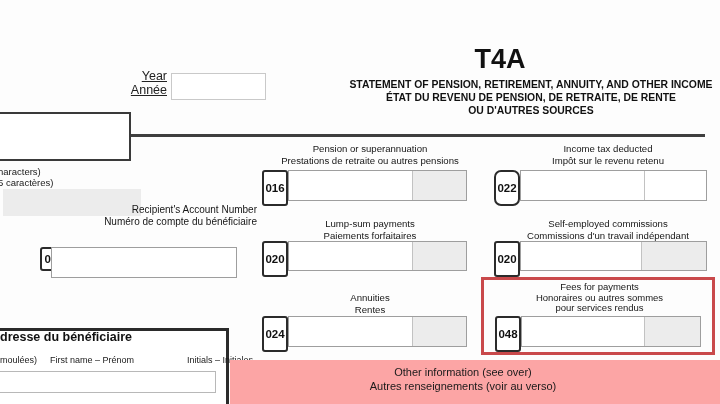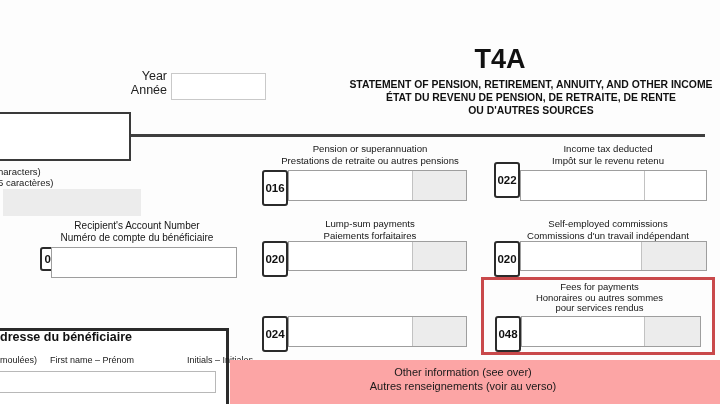--- a/index.html
+++ b/index.html
@@ -1,40 +1,40 @@
 <!DOCTYPE html>
 <html><head>
 <meta charset="utf-8">
 <style>
   * { margin:0; padding:0; box-sizing:border-box; }
   body { background:#ffffff; font-family:"Liberation Sans", sans-serif; }
   .page { position:relative; width:720px; height:404px; overflow:hidden;
           background:#fdfdfd; color:#161616; }
 
   .year-label { position:absolute; left:97px; top:70px; width:70px;
-                text-align:right; font-size:12.5px; line-height:13.5px; color:#222; }
+                text-align:right; font-size:12.5px; line-height:13.5px; color:#222;text-decoration:underline; }
   .year-box { position:absolute; left:171px; top:73px; width:95px; height:27px;
               background:#fff; border:1px solid #c9c9c9; }
 
   .t4a-title { position:absolute; left:440px; top:44px; width:120px;
                text-align:center; font-size:27px; font-weight:bold; color:#111; }
   .subtitle  { position:absolute; left:343px; top:78px; width:376px;
                text-align:center; font-size:10.4px; font-weight:bold;
                line-height:13px; color:#111; }
 
   .payer-box { position:absolute; left:-40px; top:112px; width:171px; height:49px;
                background:#fff; border:2px solid #3a3a3a; }
   .hrule { position:absolute; left:131px; top:134px; width:574px; height:3px; }
 
   .frag { position:absolute; left:-2px; font-size:9.5px; color:#1a1a1a; white-space:nowrap; }
   .frag1 { top:166px; } .frag2 { top:177px; }
   .gray-left-box { position:absolute; left:3px; top:189px; width:138px; height:27px; }
 
-  .recip-label { position:absolute; left:17px; top:220px; width:240px;
-                 text-align:center; font-size:10px; line-height:11.5px; }
+  .recip-label { position:absolute; left:17px; top:204px; width:240px;
+                 text-align:right; font-size:10px; line-height:11.5px; }
 
   .code-box { position:absolute; width:26px; height:36px; background:#fff;
               border:2px solid #2b2b2b; border-radius:3px;
               display:flex; align-items:center; justify-content:center;
               font-size:11.5px; font-weight:bold; color:#111; }
   .amt-plain { position:absolute; background:#fff; border:1px solid #9e9e9e;
                font-size:11px; padding:2px 4px; }
   .amt { position:absolute; display:flex; background:#fff; border:1px solid #9e9e9e; }
   .amt .amt-white { flex:1; font-size:11px; padding:2px 4px; }
   .amt .amt-cents { border-left:1px solid #c2c2c2; }
@@ -54,21 +54,21 @@
   .g018c { left:262px; top:241px; }
   .g018a { left:288px; top:241px; width:179px; height:30px; }
   .g018a .amt-cents { width:54px; }
 
   .g024l { left:258px; top:292px; width:224px; }
   .g024c { left:262px; top:316px; }
   .g024a { left:288px; top:316px; width:179px; height:31px; }
   .g024a .amt-cents { width:54px; }
 
   .g022l { left:497px; top:143px; width:222px; }
-  .g022c { left:494px; top:162px; }
+  .g022c { left:494px; top:170px;border-radius:7px; }
   .g022a { left:520px; top:170px; width:187px; height:31px; }
   .g022a .amt-cents-white { width:62px; }
 
   .g020l { left:497px; top:218px; width:222px; }
   .g020c { left:494px; top:241px; }
   .g020a { left:520px; top:241px; width:187px; height:30px; }
   .g020a .amt-cents { width:65px; }
 
   .fees-box { position:absolute; left:481px; top:277px; width:234px; height:78px;
               border:3px solid #c9494b; }
@@ -142,20 +142,24 @@
   <div class="lbl g018l">
     <div>Lump-sum payments</div>
     <div>Paiements forfaitaires</div>
   </div>
   <div class="code-box g018c">020</div>
   <div class="amt g018a">
     <div class="amt-white"></div>
     <div class="amt-cents" style="background-color: rgb(236, 236, 236);"></div>
   </div>
 
+  <div class="lbl g024l">
+    <div>Annuities</div>
+    <div>Rentes</div>
+  </div>
   <div class="code-box g024c">024</div>
   <div class="amt g024a">
     <div class="amt-white"></div>
     <div class="amt-cents" style="background-color: rgb(236, 236, 236);"></div>
   </div>
 
   <div class="lbl g022l">
     <div>Income tax deducted</div>
     <div>Impôt sur le revenu retenu</div>
   </div>

